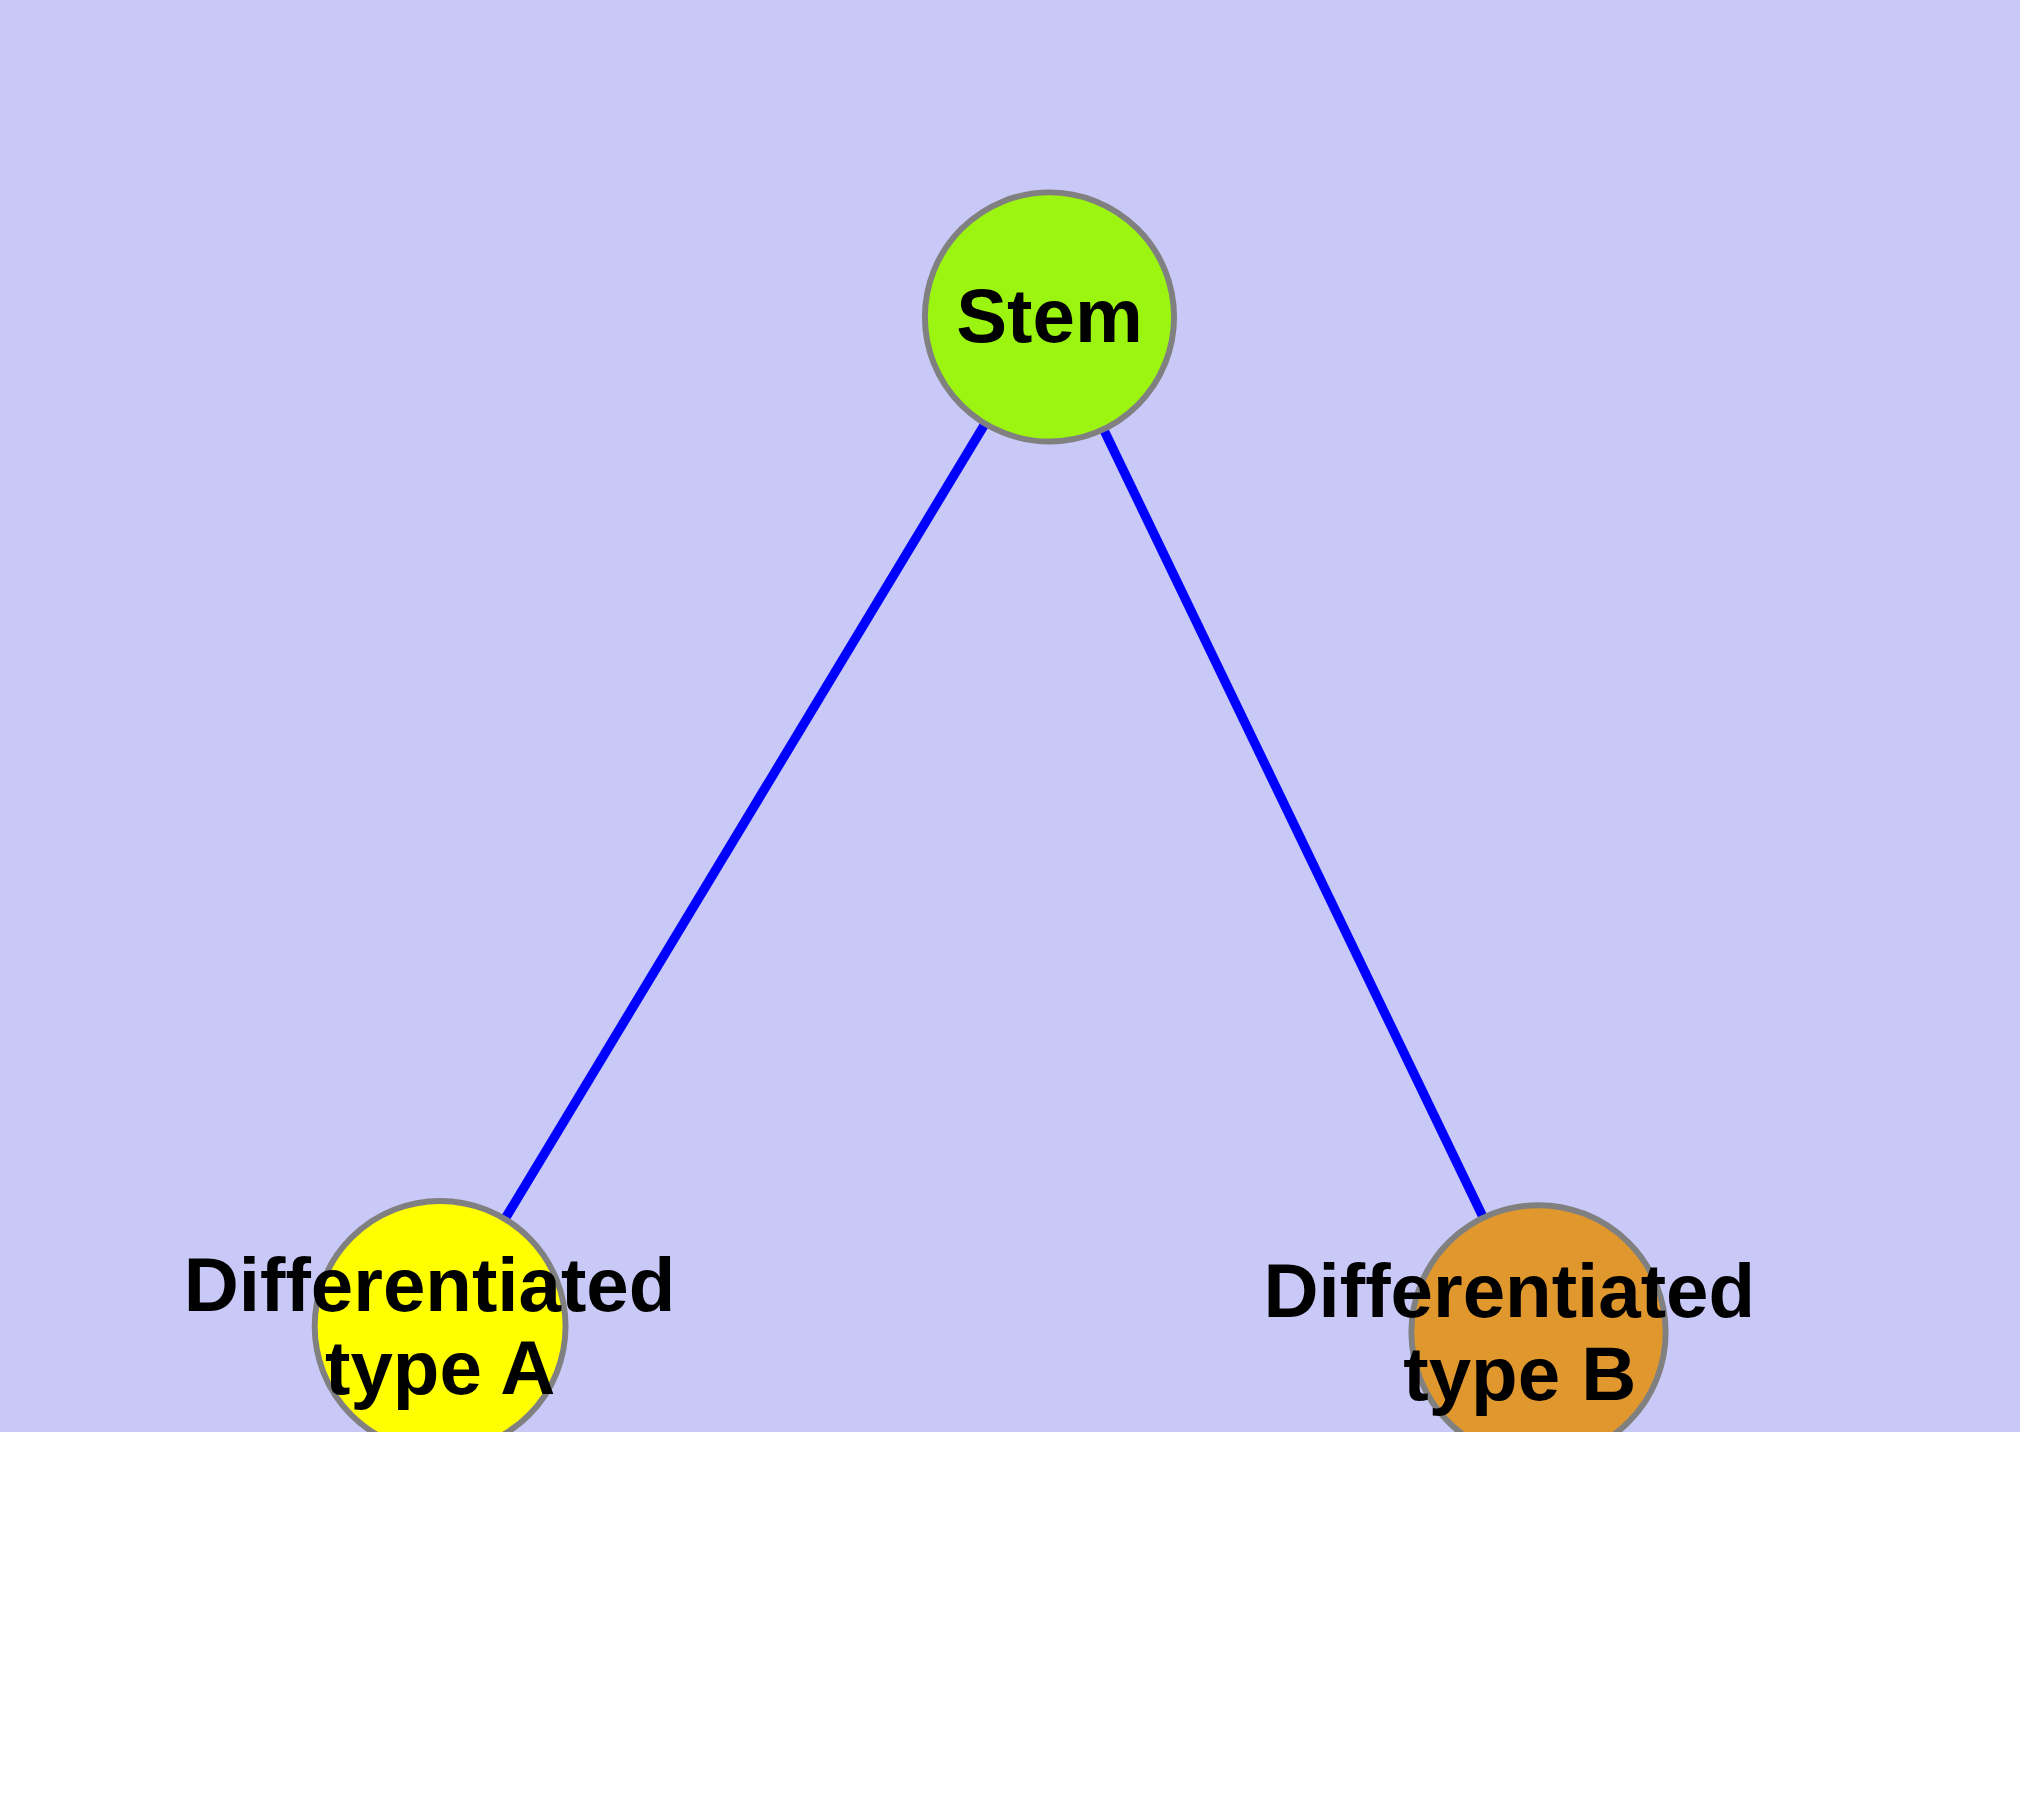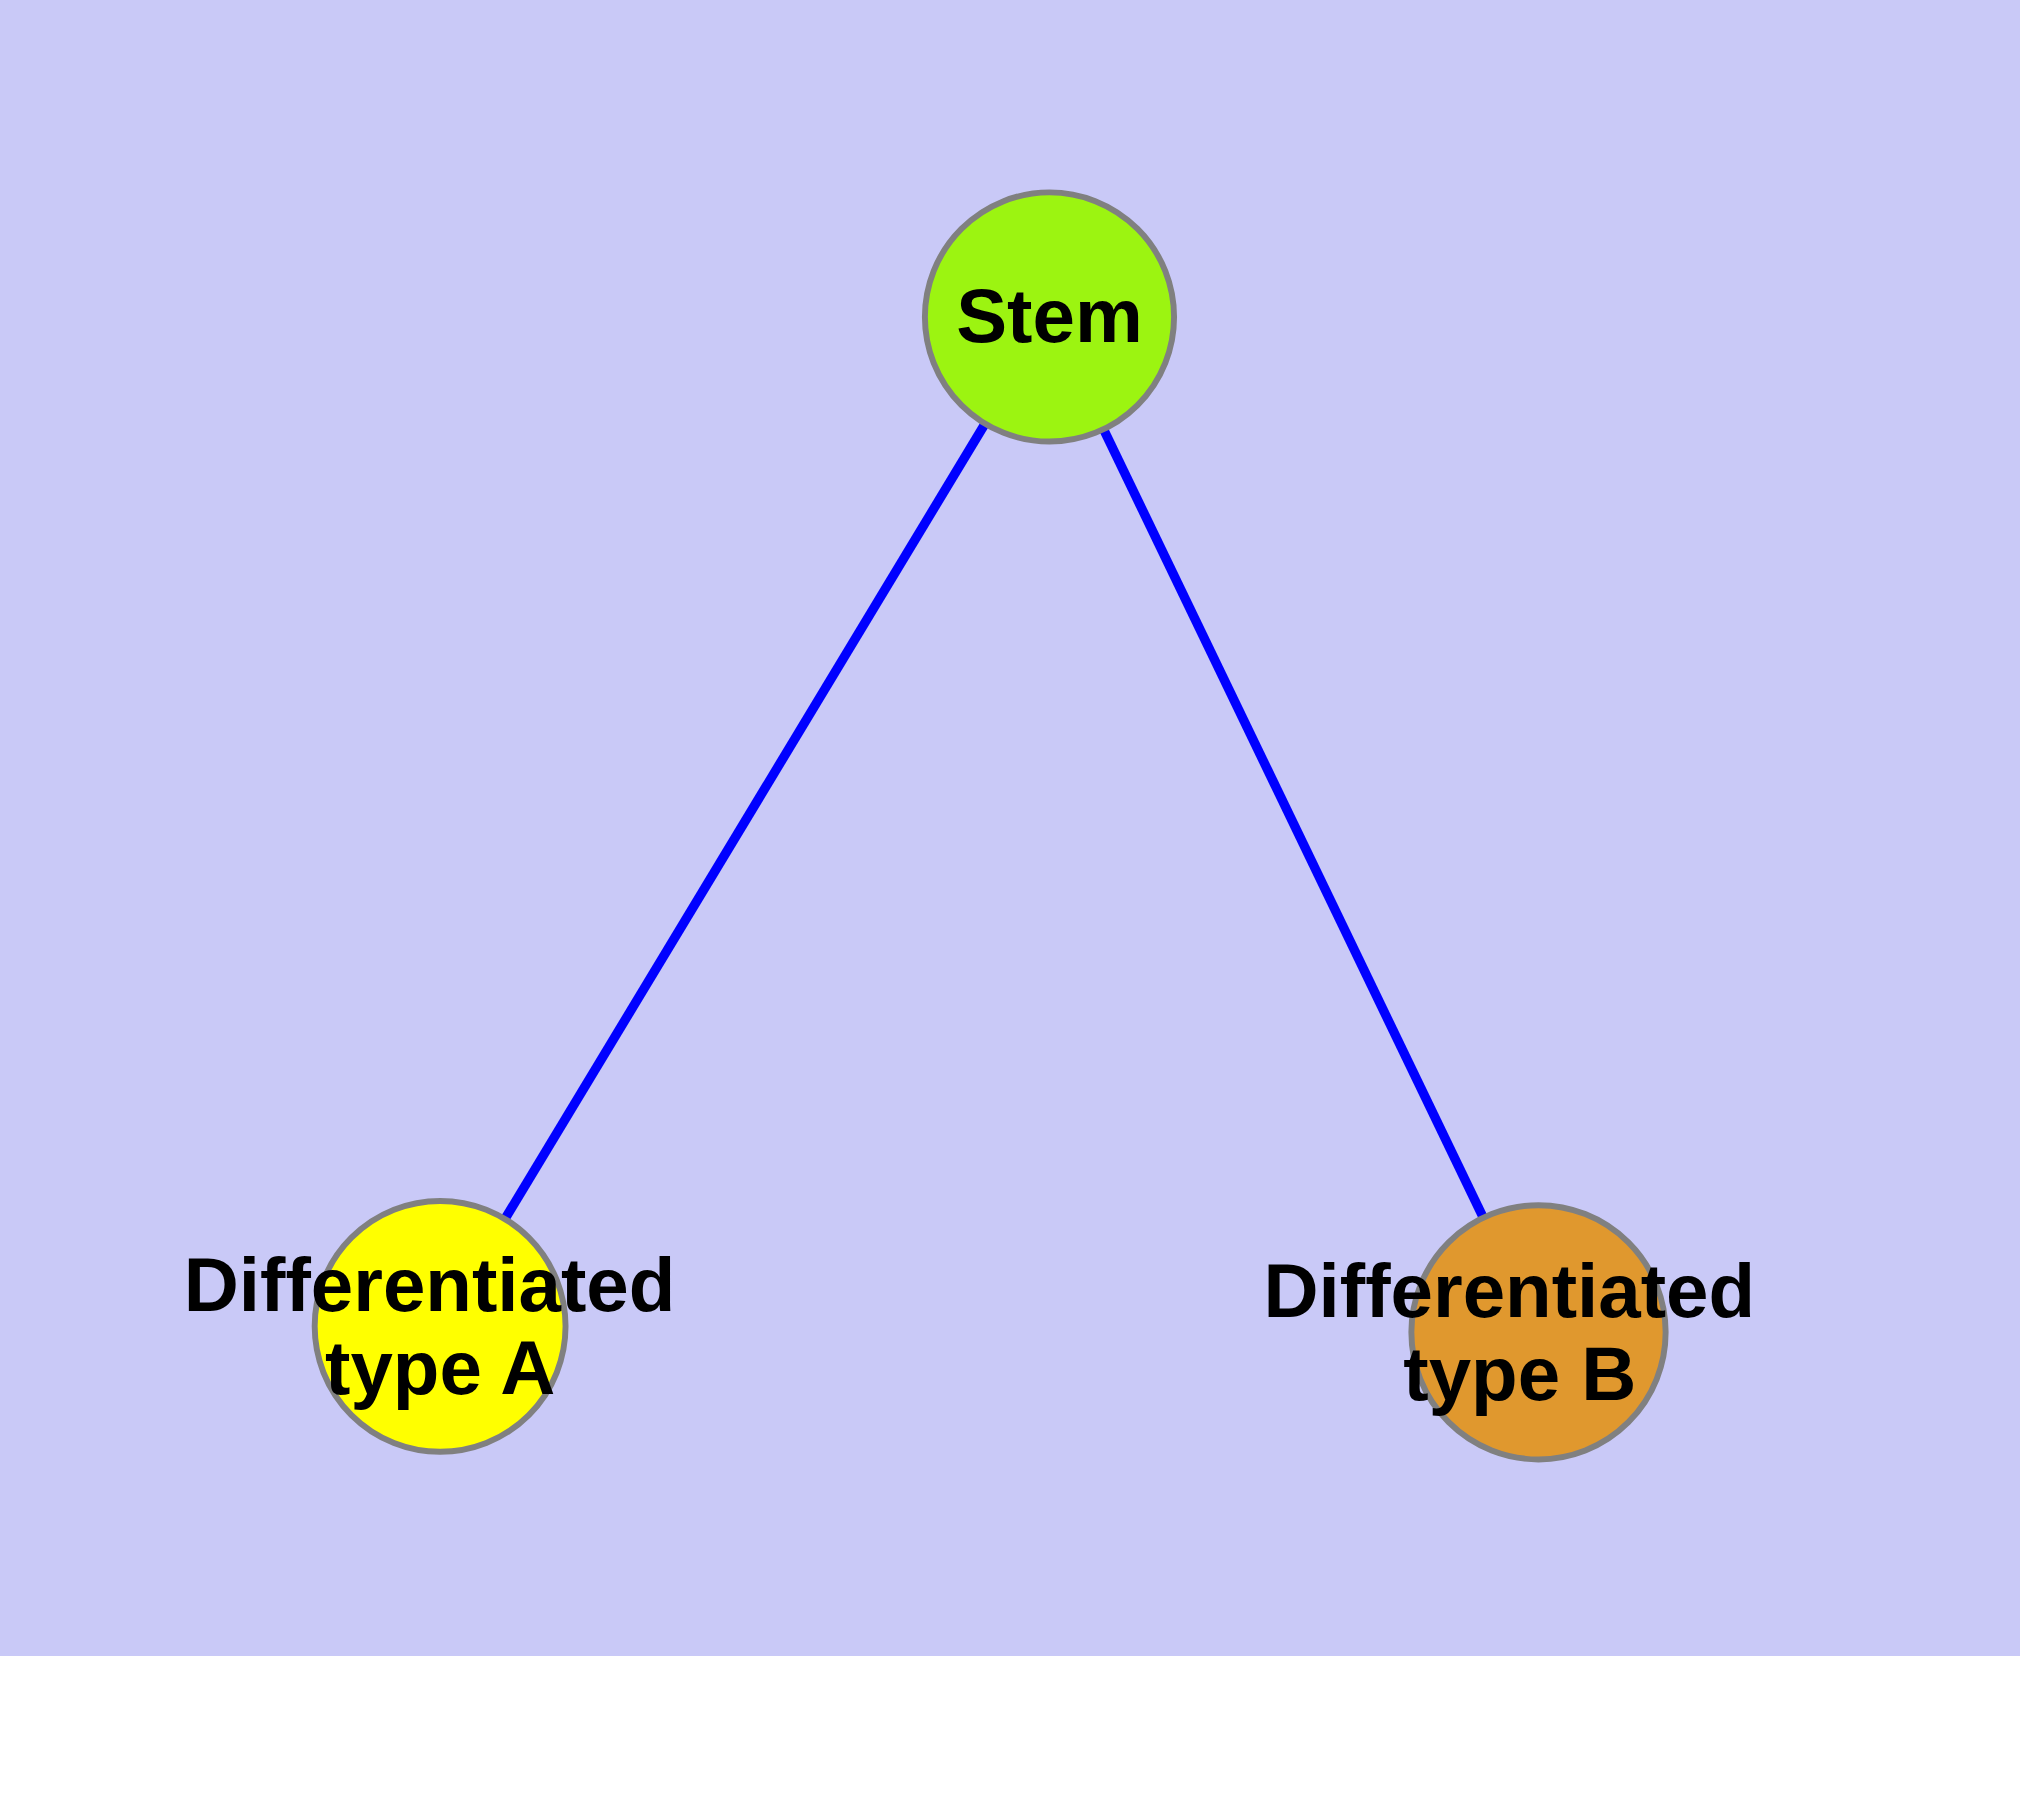--- a/index.html
+++ b/index.html
@@ -3,21 +3,21 @@
 <meta charset="utf-8">
 <style>
   html, body {
     margin: 0;
     padding: 0;
     background: #ffffff;
   }
   #canvas {
     position: relative;
     width: 2021px;
-    height: 1656px;
+    height: 1432px;
     background: #c9c9f7;
     overflow: hidden;
     font-family: "Liberation Sans", sans-serif;
   }
   #graph-svg {
     position: absolute;
     left: 0;
     top: 0;
     width: 2021px;
     height: 1812px;

